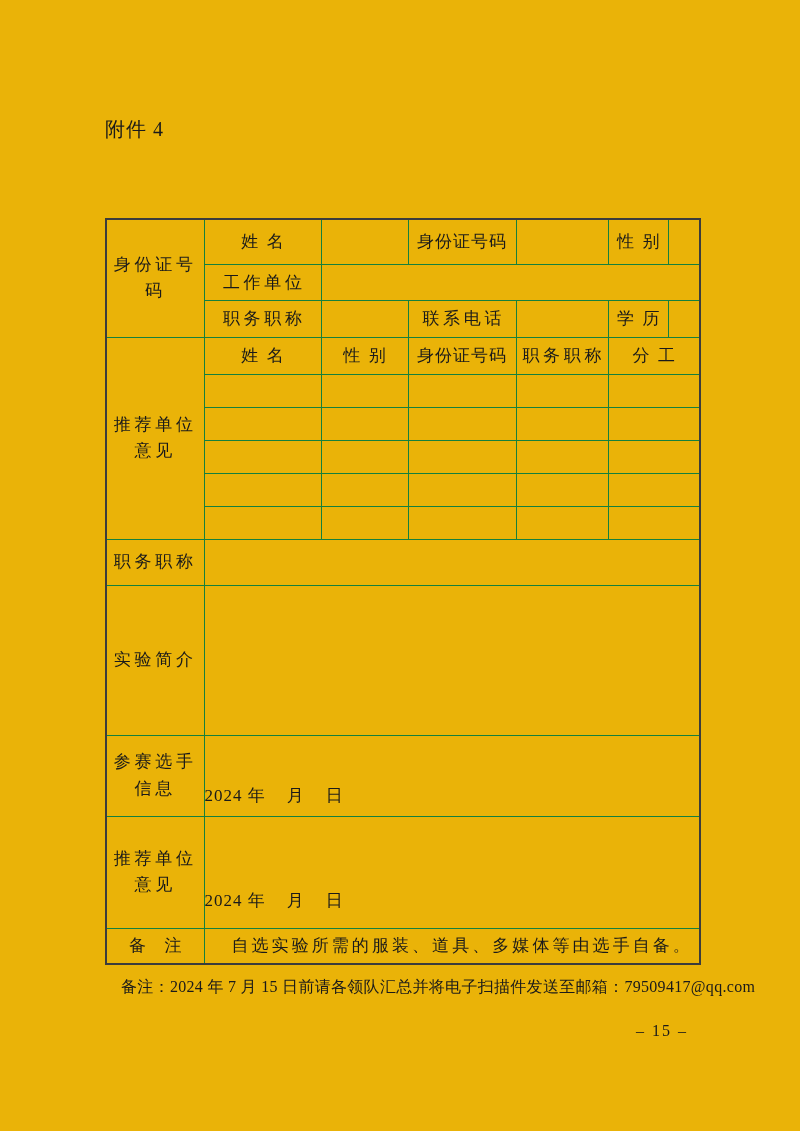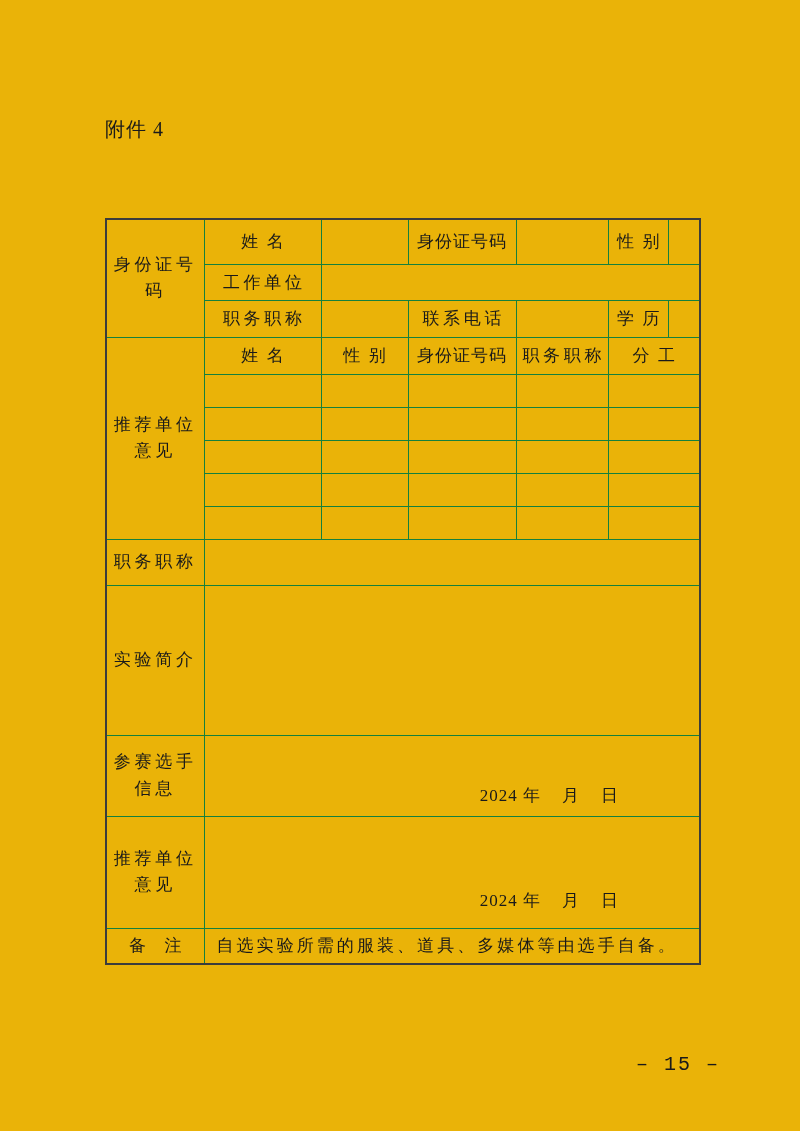--- a/index.html
+++ b/index.html
@@ -32,27 +32,27 @@
   .h-r1{height:45px;}
   .h-r2{height:36px;margin-top:44px;}
   .h-r3{height:37px;}
   .h-r4{height:37px;}
   .h-blank{height:33px;}
   .h-name{height:46px;}
   .h-intro{height:150px;}
   .h-op1{height:81px;}
   .h-op2{height:112px;}
   .h-rem{height:36px;}
-  td.opinion-cell{vertical-align:bottom;text-align:right;font-family:Liberation Serif, serif;}
+  td.opinion-cell{vertical-align:bottom;text-align:left;font-family:Liberation Serif, serif;}
   .date-line{white-space:pre;font-size:17px;padding-right:80px;letter-spacing:1px;}
   .pad-b1{padding-bottom:9px;}
   .pad-b2{padding-bottom:16px;}
-  td.remarks-cell{text-align:left;padding-left:12px;letter-spacing:0.18em;}
+  td.remarks-cell{text-align:left;padding-left:27px;letter-spacing:0.18em;}
   .footnote{position:absolute;left:121px;top:977px;font-size:16px;letter-spacing:0.3px;white-space:pre;}
-  .page-number{position:absolute;left:636px;top:1053px;font-size:20px;letter-spacing:2px;font-family:Liberation Mono, monospace;}
+  .page-number{position:absolute;left:636px;top:1022px;font-size:16px;letter-spacing:2px;}
 </style>
 </head>
 <body>
 
 <div class="page">
 
   <div class="attachment">附件 4</div>
 
 
   <table class="form-table">
@@ -157,16 +157,17 @@
         </td>
       </tr>
 
       <tr class="h-rem">
         <td class="grem">备注</td>
         <td colspan="6" class="remarks-cell">自选实验所需的服装、道具、多媒体等由选手自备。</td>
       </tr>
     </tbody>
   </table>
 
+  <div class="footnote">备注：2024 年 7 月 15 日前请各领队汇总并将电子扫描件发送至邮箱：79509417@qq.com</div>
 
   <div class="page-number">– 15 –</div>
 
 </div>
 
 </body></html>

